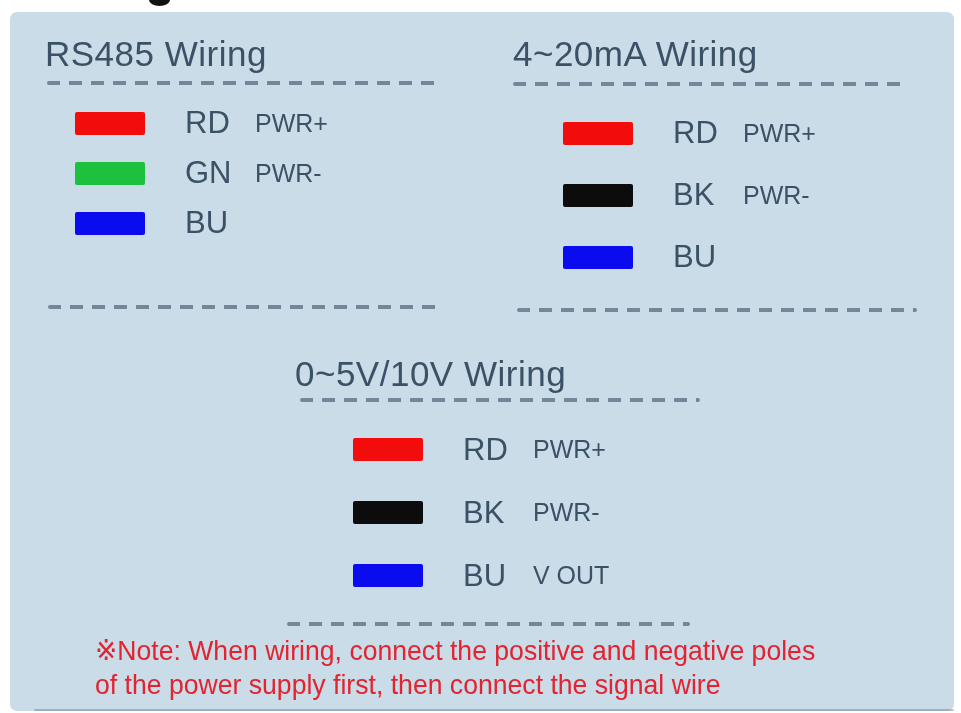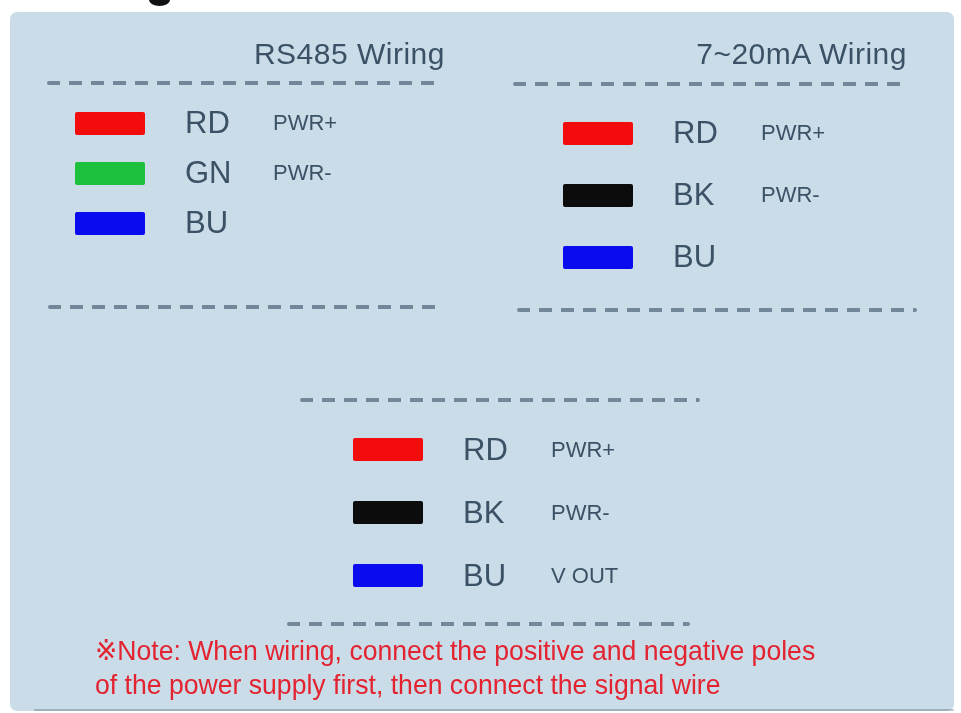--- a/index.html
+++ b/index.html
@@ -15,32 +15,32 @@
   .panel-bottom-edge {
     position:absolute; left:24px; bottom:0; right:0; height:2px;
     background:rgba(64,84,98,0.32); border-radius:2px;
   }
   .blob {
     position:absolute; left:149px; top:-6px; width:21px; height:12px;
     background:#121212; border-radius:50%;
   }
   .sec { position:absolute; color:#3b5266; }
   .sec-title {
-    position:absolute; left:0; right:0; top:0; text-align:right;
-    font-size:30px; line-height:35px; white-space:nowrap; letter-spacing:0.5px;
+    position:absolute; left:0; right:0; top:0; text-align:left;
+    font-size:35px; line-height:35px; white-space:nowrap; letter-spacing:0.5px;
   }
   .dash {
     position:absolute; height:4px; border-radius:2px;
     background:repeating-linear-gradient(90deg,#73879a 0 13px,transparent 13px 22px);
   }
   .rows { position:absolute; }
   .row { display:flex; align-items:center; }
   .sw { width:70px; height:23px; border-radius:2px; flex:0 0 auto; }
   .abbr { font-size:31px; margin-left:40px; width:58px; white-space:nowrap; }
-  .sig  { font-size:22px; margin-left:30px; white-space:nowrap; }
+  .sig  { font-size:25px; margin-left:12px; white-space:nowrap; }
 
   
   #s1 { left:45px; top:36px; width:400px; height:290px; }
   #s1 .dash-top { top:45px; left:2px;  width:396px; }
   #s1 .dash-bot { top:269px; left:3px; width:396px; }
   #s1 .rows { top:62px; left:30px; }
   #s1 .row { height:50px; }
 
   
   #s2 { left:513px; top:36px; width:394px; height:290px; }
@@ -87,21 +87,21 @@
     </div>
     <div class="row">
       <div class="sw" style="background-color: rgb(11, 11, 240);"></div>
       <div class="abbr">BU</div>
     </div>
   </div>
   <div class="dash dash-bot"></div>
 </div>
 
 <div class="sec" id="s2">
-  <div class="sec-title">7~20mA Wiring</div>
+  <div class="sec-title">4~20mA Wiring</div>
   <div class="dash dash-top"></div>
   <div class="rows">
     <div class="row">
       <div class="sw" style="background-color: rgb(242, 12, 12);"></div>
       <div class="abbr">RD</div>
       <div class="sig">PWR+</div>
     </div>
     <div class="row">
       <div class="sw" style="background-color: rgb(12, 12, 12);"></div>
       <div class="abbr">BK</div>
@@ -109,20 +109,21 @@
     </div>
     <div class="row">
       <div class="sw" style="background-color: rgb(11, 11, 240);"></div>
       <div class="abbr">BU</div>
     </div>
   </div>
   <div class="dash dash-bot"></div>
 </div>
 
 <div class="sec" id="s3">
+  <div class="sec-title">0~5V/10V Wiring</div>
   <div class="dash dash-top"></div>
   <div class="rows">
     <div class="row">
       <div class="sw" style="background-color: rgb(242, 12, 12);"></div>
       <div class="abbr">RD</div>
       <div class="sig">PWR+</div>
     </div>
     <div class="row">
       <div class="sw" style="background-color: rgb(12, 12, 12);"></div>
       <div class="abbr">BK</div>

